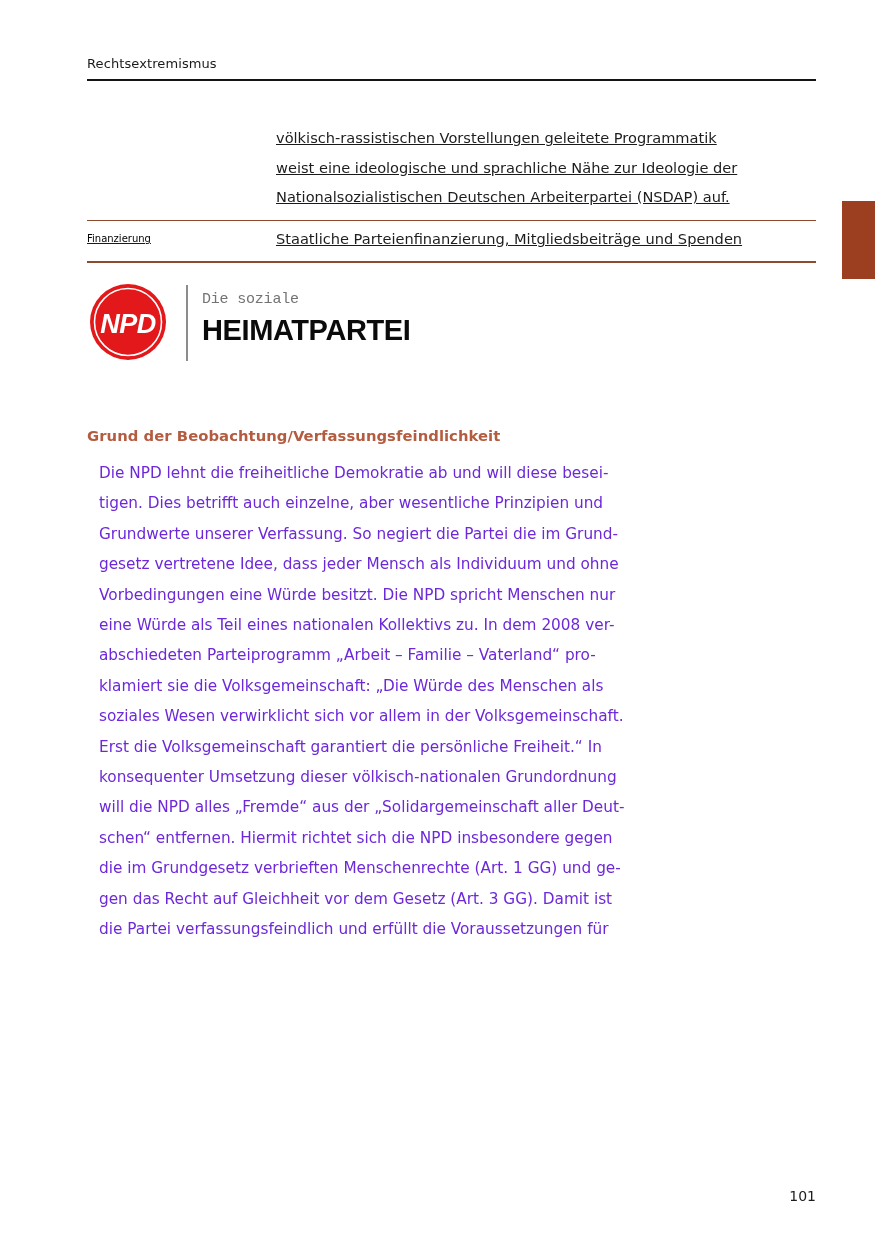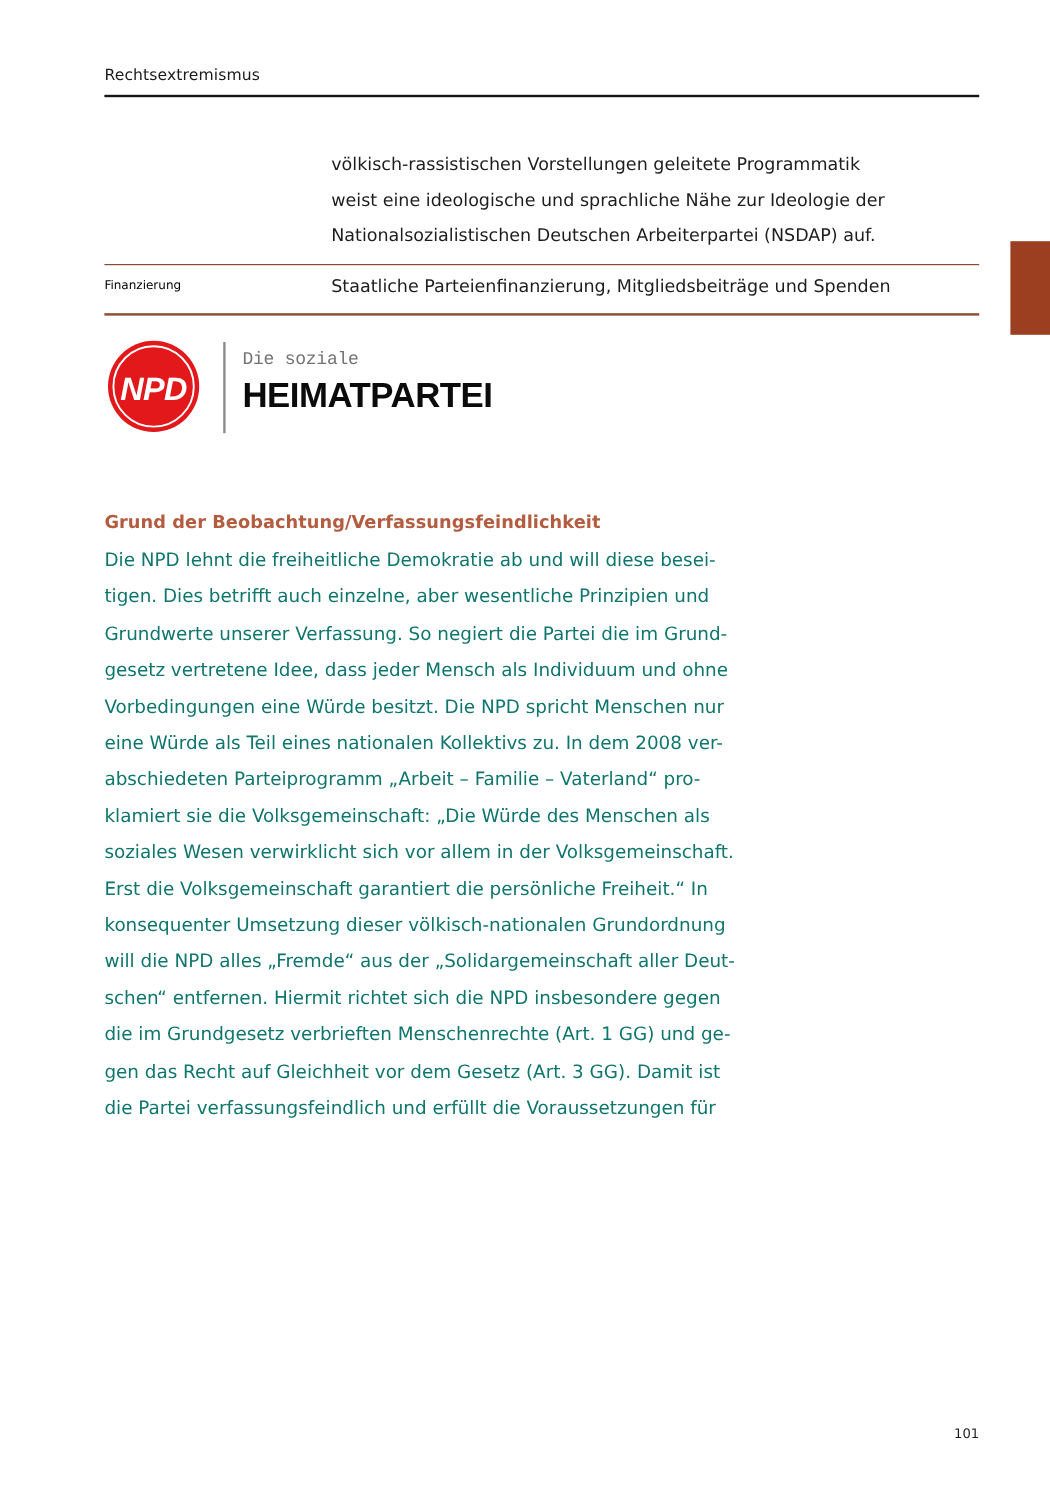--- a/index.html
+++ b/index.html
@@ -54,20 +54,21 @@
   
   .info-table {
     position: absolute;
     left: 87px;
     top: 120px;
     width: 729px;
   }
   .info-row {
     display: flex;
     align-items: flex-end;
+    text-decoration: underline;
   }
   .info-row .label {
     width: 189px;
     flex: 0 0 189px;
     font-size: 10px;
     color: #000000;
     line-height: 29.5px;
     padding-top: 3px;
   }
   .info-row .value {
@@ -140,34 +141,34 @@
   .section-heading {
     font-size: 14.8px;
     color: #b45c40;
     line-height: 20px;
     margin: 0 0 6px 0;
     letter-spacing: 0.05px;
   }
   .body-copy {
     font-size: 15.3px;
     line-height: 30.4px;
-    color: #0f766e;
-    margin: 0;
+    color: #6d28d9;
+    margin: 12px;
   }
   .body-copy .ln {
     display: block;
     white-space: nowrap;
   }
 
   
   .folio {
     position: absolute;
     right: 59px;
     top: 1188px;
-    font-size: 11px;
+    font-size: 14px;
     color: #1d1d1d;
   }
 </style>
 </head>
 <body>
 
 <div class="page">
 
   <div class="running-head">Rechtsextremismus</div>
   <div class="head-rule"></div>

